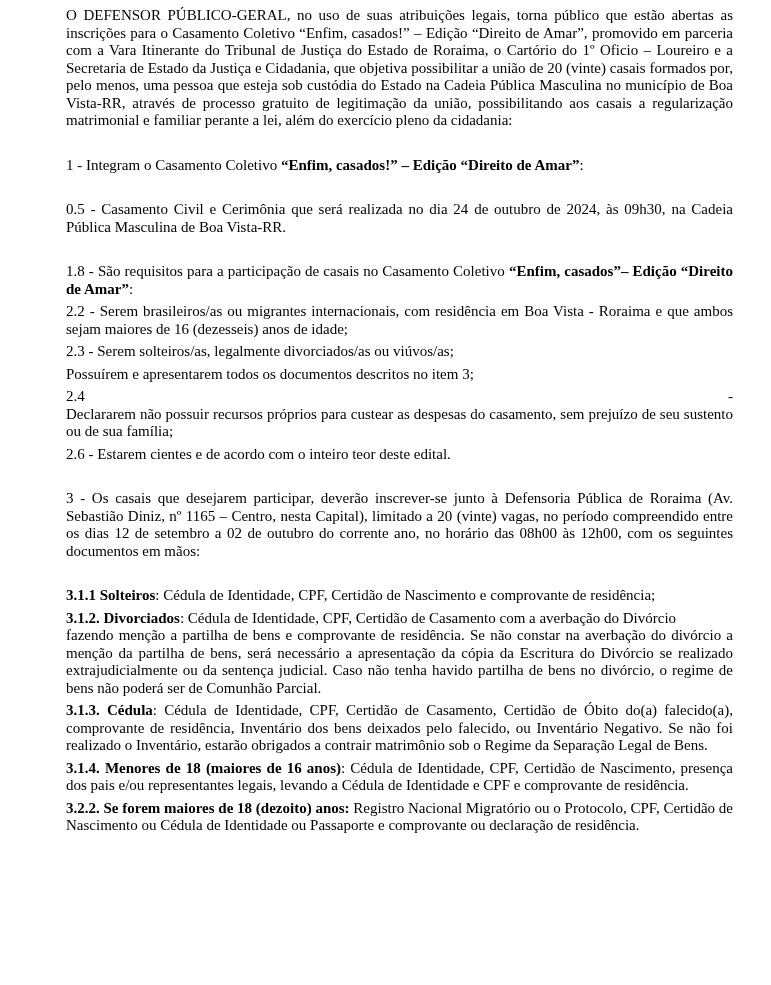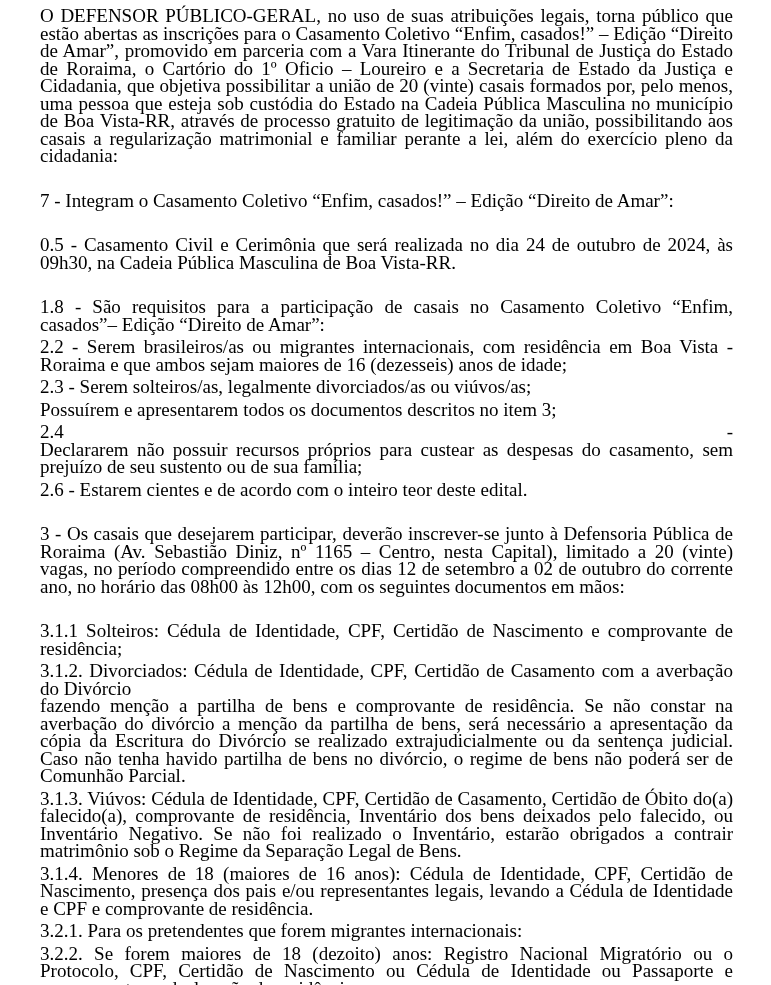--- a/index.html
+++ b/index.html
@@ -8,57 +8,56 @@
     background: #ffffff;
   }
   .page {
     position: relative;
     width: 771px;
     height: 985px;
     box-sizing: border-box;
     background: #ffffff;
     color: #000000;
     font-family: "Liberation Serif", "DejaVu Serif", serif;
-    font-size: 19px;
+    font-size: 15px;
     line-height: 17.5px;
-    padding: 7px 38px 0 40px;
+    padding: 7px 38px 0 66px;
     overflow: hidden;
   }
   .para {
     margin: 0 0 5px 0;
     text-align: justify;
   }
   .para.gap   { margin-top: 27px; }
   .para.tight { margin-bottom: 0; }
   .para.split {
     display: flex;
     justify-content: space-between;
     text-align: right;
   }
-  .b { font-weight: normal; }
+  .b { font-weight: bold; }
 </style>
 </head>
 <body>
 
 <div class="page" style="background: rgb(255, 255, 255); color: rgb(0, 0, 0);">
   <div>
       <div class="para"><span>O DEFENSOR PÚBLICO-GERAL, no uso de suas atribuições legais, torna público que estão abertas as inscrições para o Casamento Coletivo “Enfim, casados!” – Edição “Direito de Amar”, promovido em parceria com a Vara Itinerante do Tribunal de Justiça do Estado de Roraima, o Cartório do 1º Oficio – Loureiro e a Secretaria de Estado da Justiça e Cidadania, que objetiva possibilitar a união de 20 (vinte) casais formados por, pelo menos, uma pessoa que esteja sob custódia do Estado na Cadeia Pública Masculina no município de Boa Vista-RR, através de processo gratuito de legitimação da união, possibilitando aos casais a regularização matrimonial e familiar perante a lei, além do exercício pleno da cidadania:</span></div>
-      <div class="para gap"><span>7 - Integram o Casamento Coletivo </span><span class="b">“Enfim, casados!” – Edição “Direito de Amar”</span><span>:</span></div>
+      <div class="para gap"><span>1 - Integram o Casamento Coletivo </span><span class="b">“Enfim, casados!” – Edição “Direito de Amar”</span><span>:</span></div>
       <div class="para gap"><span>0.5 - Casamento Civil e Cerimônia que será realizada no dia 24 de outubro de 2024, às 09h30, na Cadeia Pública Masculina de Boa Vista-RR.</span></div>
       <div class="para gap"><span>1.8 - São requisitos para a participação de casais no Casamento Coletivo </span><span class="b">“Enfim, casados”– Edição “Direito de Amar”</span><span>:</span></div>
       <div class="para"><span>2.2 - Serem brasileiros/as ou migrantes internacionais, com residência em Boa Vista - Roraima e que ambos sejam maiores de 16 (dezesseis) anos de idade;</span></div>
       <div class="para"><span>2.3 - Serem solteiros/as, legalmente divorciados/as ou viúvos/as;</span></div>
       <div class="para"><span>Possuírem e apresentarem todos os documentos descritos no item 3;</span></div>
       <div class="para split tight">
         <span>2.4</span>
         <span>-</span>
       </div>
       <div class="para"><span>Declararem não possuir recursos próprios para custear as despesas do casamento, sem prejuízo de seu sustento ou de sua família;</span></div>
       <div class="para"><span>2.6 - Estarem cientes e de acordo com o inteiro teor deste edital.</span></div>
       <div class="para gap"><span>3 - Os casais que desejarem participar, deverão inscrever-se junto à Defensoria Pública de Roraima (Av. Sebastião Diniz, nº 1165 – Centro, nesta Capital), limitado a 20 (vinte) vagas, no período compreendido entre os dias 12 de setembro a 02 de outubro do corrente ano, no horário das 08h00 às 12h00, com os seguintes documentos em mãos:</span></div>
       <div class="para gap"><span class="b">3.1.1 Solteiros</span><span>: Cédula de Identidade, CPF, Certidão de Nascimento e comprovante de residência;</span></div>
       <div class="para"><span class="b">3.1.2. Divorciados</span><span>: Cédula de Identidade, CPF, Certidão de Casamento com a averbação do Divórcio</span><br><span>fazendo menção a partilha de bens e comprovante de residência. Se não constar na averbação do divórcio a menção da partilha de bens, será necessário a apresentação da cópia da Escritura do Divórcio se realizado extrajudicialmente ou da sentença judicial. Caso não tenha havido partilha de bens no divórcio, o regime de bens não poderá ser de Comunhão Parcial.</span></div>
-      <div class="para"><span class="b">3.1.3. Viúvos</span><span>: Cédula de Identidade, CPF, Certidão de Casamento, Certidão de Óbito do(a) falecido(a), comprovante de residência, Inventário dos bens deixados pelo falecido, ou Inventário Negativo. Se não foi realizado o Inventário, estarão obrigados a contrair matrimônio sob o Regime da Separação Legal de Bens.</span></div>
+      <div class="para"><span class="b">3.1.3. Cédula</span><span>: Cédula de Identidade, CPF, Certidão de Casamento, Certidão de Óbito do(a) falecido(a), comprovante de residência, Inventário dos bens deixados pelo falecido, ou Inventário Negativo. Se não foi realizado o Inventário, estarão obrigados a contrair matrimônio sob o Regime da Separação Legal de Bens.</span></div>
       <div class="para"><span class="b">3.1.4. Menores de 18 (maiores de 16 anos)</span><span>: Cédula de Identidade, CPF, Certidão de Nascimento, presença dos pais e/ou representantes legais, levando a Cédula de Identidade e CPF e comprovante de residência.</span></div>
-      <div class="para"><span class="b">3.2.1. Para os pretendentes que forem migrantes internacionais:</span></div>
       <div class="para"><span class="b">3.2.2. Se forem maiores de 18 (dezoito) anos:</span><span> Registro Nacional Migratório ou o Protocolo, CPF, Certidão de Nascimento ou Cédula de Identidade ou Passaporte e comprovante ou declaração de residência.</span></div>
     </div>
 </div>
 
 </body></html>

